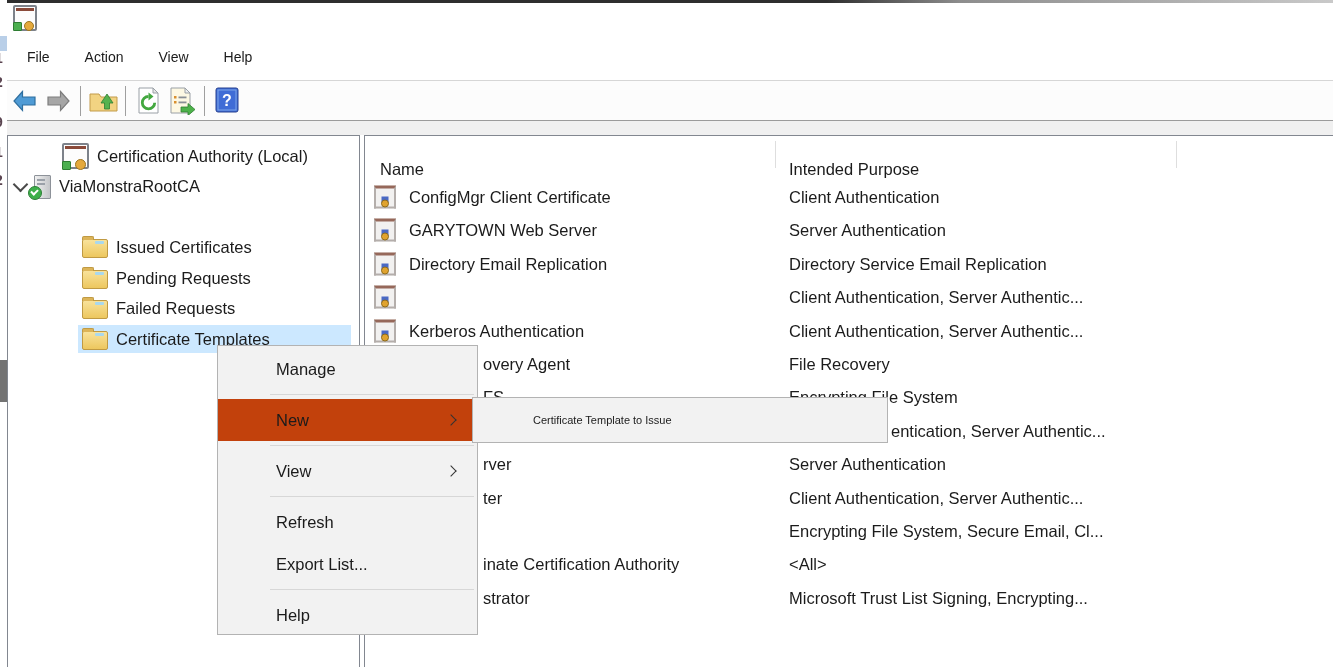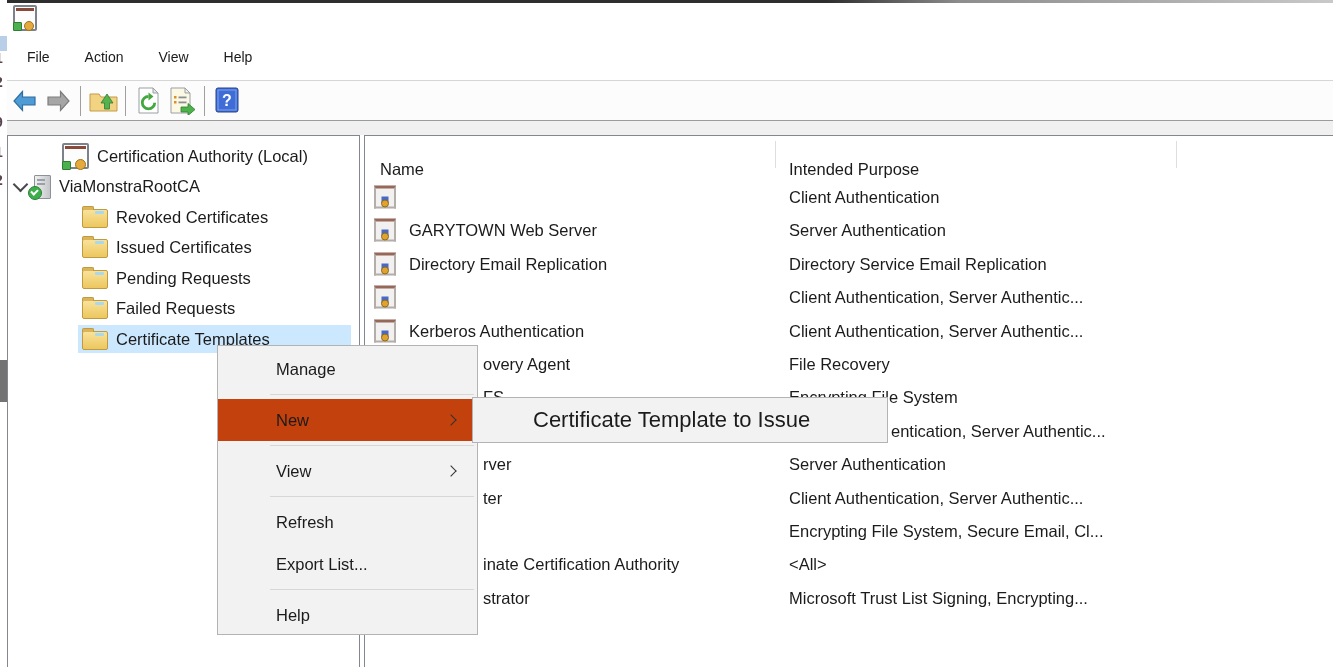--- a/index.html
+++ b/index.html
@@ -72,21 +72,21 @@
   .context-menu{position:absolute;left:217px;top:345px;width:261px;height:290px;background:#f2f2f2;border:1px solid #b3b3b3;z-index:30;padding-top:2px;box-sizing:border-box;}
   .ctx-item{position:relative;height:42px;display:flex;align-items:center;font-size:16.5px;}
   .ctx-item .label{padding-left:58px;}
   .ctx-item.hl{background:#c2410c;}
   .arrow-icon{position:absolute;right:22px;top:50%;width:7px;height:7px;border-top:1.8px solid #333;border-right:1.8px solid #333;transform:translateY(-50%) rotate(45deg);}
   .menu-sep{height:9px;position:relative;}
   .menu-sep::after{content:"";position:absolute;left:52px;right:3px;top:4px;height:1px;background:#d7d7d7;}
 
   
   .submenu{position:absolute;left:472px;top:397px;width:416px;height:46px;background:#f2f2f2;border:1px solid #b3b3b3;z-index:40;box-sizing:border-box;}
-  .sub-item{height:100%;display:flex;align-items:center;font-size:22px;}
+  .sub-item{height:100%;display:flex;align-items:center;font-size:11px;}
   .sub-item .label{padding-left:60px;}
 </style>
 </head>
 <body>
 
 <div id="window">
   <div class="top-edge"></div>
 
   <div class="edge-strip">
     <div class="edge-blue"></div>
@@ -170,24 +170,20 @@
         </span>
         <span class="tree-label">Certification Authority (Local)</span>
       </div>
       <div class="tree-row" style="top: 36.5px; left: 4px;">
         <span class="chev"></span>
         <span class="server-icon">
           <span class="check-badge"></span>
         </span>
         <span class="tree-label">ViaMonstraRootCA</span>
       </div>
-      <div class="tree-row" style="top: 67px; left: 74px;">
-        <span class="folder-icon"></span>
-        <span class="tree-label">Revoked Certificates</span>
-      </div>
       <div class="tree-row" style="top: 97.5px; left: 74px;">
         <span class="folder-icon"></span>
         <span class="tree-label">Issued Certificates</span>
       </div>
       <div class="tree-row" style="top: 128px; left: 74px;">
         <span class="folder-icon"></span>
         <span class="tree-label">Pending Requests</span>
       </div>
       <div class="tree-row" style="top: 158.5px; left: 74px;">
         <span class="folder-icon"></span>
@@ -203,20 +199,21 @@
     <span class="col-header" style="left:15px">Name</span>
     <span class="col-header" style="left:424px">Intended Purpose</span>
     <div class="col-line" style="left:410px"></div>
     <div class="col-line" style="left:811px"></div>
     <div id="list-rows">
         <div class="list-row" style="top: 44px;">
           <span class="tmpl-icon">
             <span class="tmpl-blue"></span>
             <span class="tmpl-gold"></span>
           </span>
+          <span class="cell-name">ConfigMgr Client Certificate</span>
           <span class="cell-purpose">Client Authentication</span>
         </div>
         <div class="list-row" style="top: 77.4px;">
           <span class="tmpl-icon">
             <span class="tmpl-blue"></span>
             <span class="tmpl-gold"></span>
           </span>
           <span class="cell-name">GARYTOWN Web Server</span>
           <span class="cell-purpose">Server Authentication</span>
         </div>

